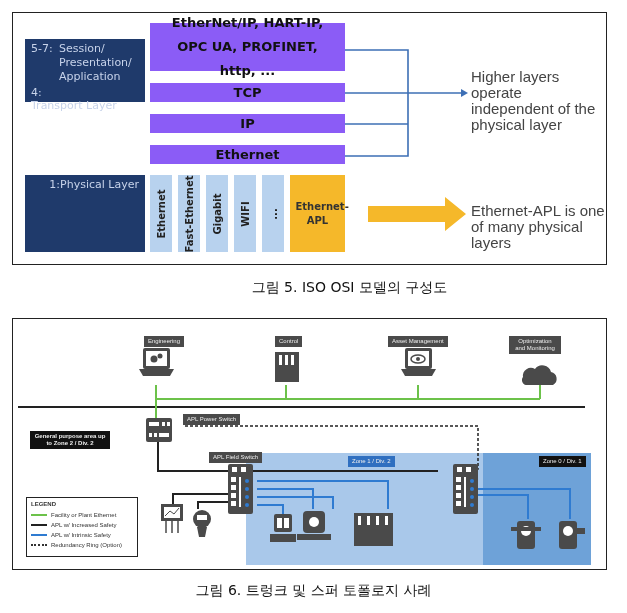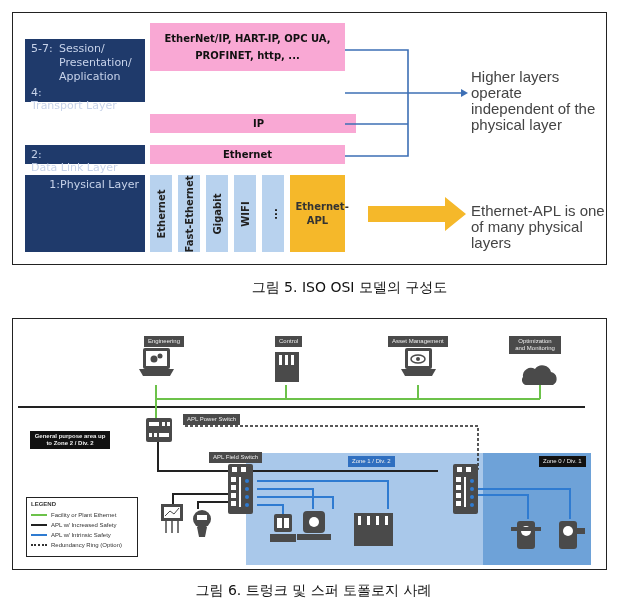--- a/index.html
+++ b/index.html
@@ -3,21 +3,21 @@
 <meta charset="utf-8">
 <style>
   html,body{margin:0;padding:0;background:#fff;}
   body{width:627px;height:613px;position:relative;font-family:"Liberation Sans",sans-serif;overflow:hidden;}
   .abs{position:absolute;}
   
   #fig5{left:12px;top:12px;width:595px;height:253px;border:1.5px solid #222;box-sizing:border-box;}
   .lyr{position:absolute;background:#1f3a6b;color:#c7d3ea;font-size:11px;font-family:"DejaVu Sans",sans-serif;box-sizing:border-box;padding:3px 6px;}
   .lyr .num{display:inline-block;width:28px;vertical-align:top;}
   .lyr .txt{display:inline-block;vertical-align:top;line-height:14px;}
-  .proto{position:absolute;background:#f9a8d4;color:#111;font-size:10px;font-weight:bold;font-family:"DejaVu Sans",sans-serif;display:flex;align-items:center;justify-content:center;text-align:center;line-height:17px;}
+  .proto{position:absolute;background:#8b5cf6;color:#111;font-size:13px;font-weight:bold;font-family:"DejaVu Sans",sans-serif;display:flex;align-items:center;justify-content:center;text-align:center;line-height:24px;}
   .phy{position:absolute;background:#b8d2ee;width:22px;height:77px;top:162px;}
   .phy span{position:absolute;left:50%;top:50%;transform:translate(-50%,-50%) rotate(-90deg);font-size:10px;font-weight:bold;white-space:nowrap;color:#222;font-family:"DejaVu Sans",sans-serif;}
   .apl{position:absolute;left:277px;top:162px;width:55px;height:77px;background:#f5b82a;display:flex;align-items:center;justify-content:center;text-align:center;font-size:10px;font-weight:bold;color:#333;font-family:"DejaVu Sans",sans-serif;line-height:14px;}
   .note{position:absolute;font-size:15px;color:#444;line-height:16px;}
   .cap{position:absolute;left:0;width:627px;text-align:center;font-size:14px;color:#111;font-family:"DejaVu Sans",sans-serif;}
   
   #fig6{left:12px;top:318px;width:595px;height:252px;border:1.5px solid #222;box-sizing:border-box;}
   .tag{position:absolute;background:#4a4a4a;color:#eee;font-size:6px;padding:2px 4px;white-space:nowrap;line-height:7px;}
   .legend{position:absolute;left:13px;top:178px;width:112px;height:60px;border:1.5px solid #222;background:#fff;font-size:6px;color:#333;box-sizing:border-box;padding:3px 4px;}
   .legend .row{display:flex;align-items:center;height:10px;}
@@ -28,26 +28,24 @@
 
 <div id="fig5" class="abs">
   <div class="lyr" style="left:12px;top:26px;width:120px;height:48px;">
     <span class="num">5-7:</span><span class="txt" style="width:80px">Session/ Presentation/ Application Layer</span>
   </div>
   <div class="proto" style="left:137px;top:10px;width:195px;height:48px;padding:0 8px;box-sizing:border-box;">EtherNet/IP,  HART-IP, OPC UA, PROFINET, http, ...</div>
 
   <div class="lyr" style="left:12px;top:70px;width:120px;height:19px;">
     <span class="num">4:</span><span class="txt">Transport Layer</span>
   </div>
-
-  <div class="proto" style="left:137px;top:101px;width:195px;height:19px;padding-left:11px;">IP</div>
-
-  <div class="lyr" style="left:12px;top:132px;width:120px;height:19px;">
-    <span class="num">2:</span><span class="txt">Data Link Layer</span>
-  </div>
+  <div class="proto" style="left:137px;top:70px;width:195px;height:19px;">TCP</div>
+
+  <div class="proto" style="left:137px;top:101px;width:195px;height:19px;">IP</div>
+
   <div class="proto" style="left:137px;top:132px;width:195px;height:19px;">Ethernet</div>
 
   <div class="lyr" style="left:12px;top:162px;width:120px;height:77px;text-align:right;">
     <span class="num">1:</span><span class="txt">Physical Layer</span>
   </div>
   <div class="phy" style="left:137px">
       <span>Ethernet</span>
     </div>
   <div class="phy" style="left:165px">
       <span>Fast-Ethernet</span>

